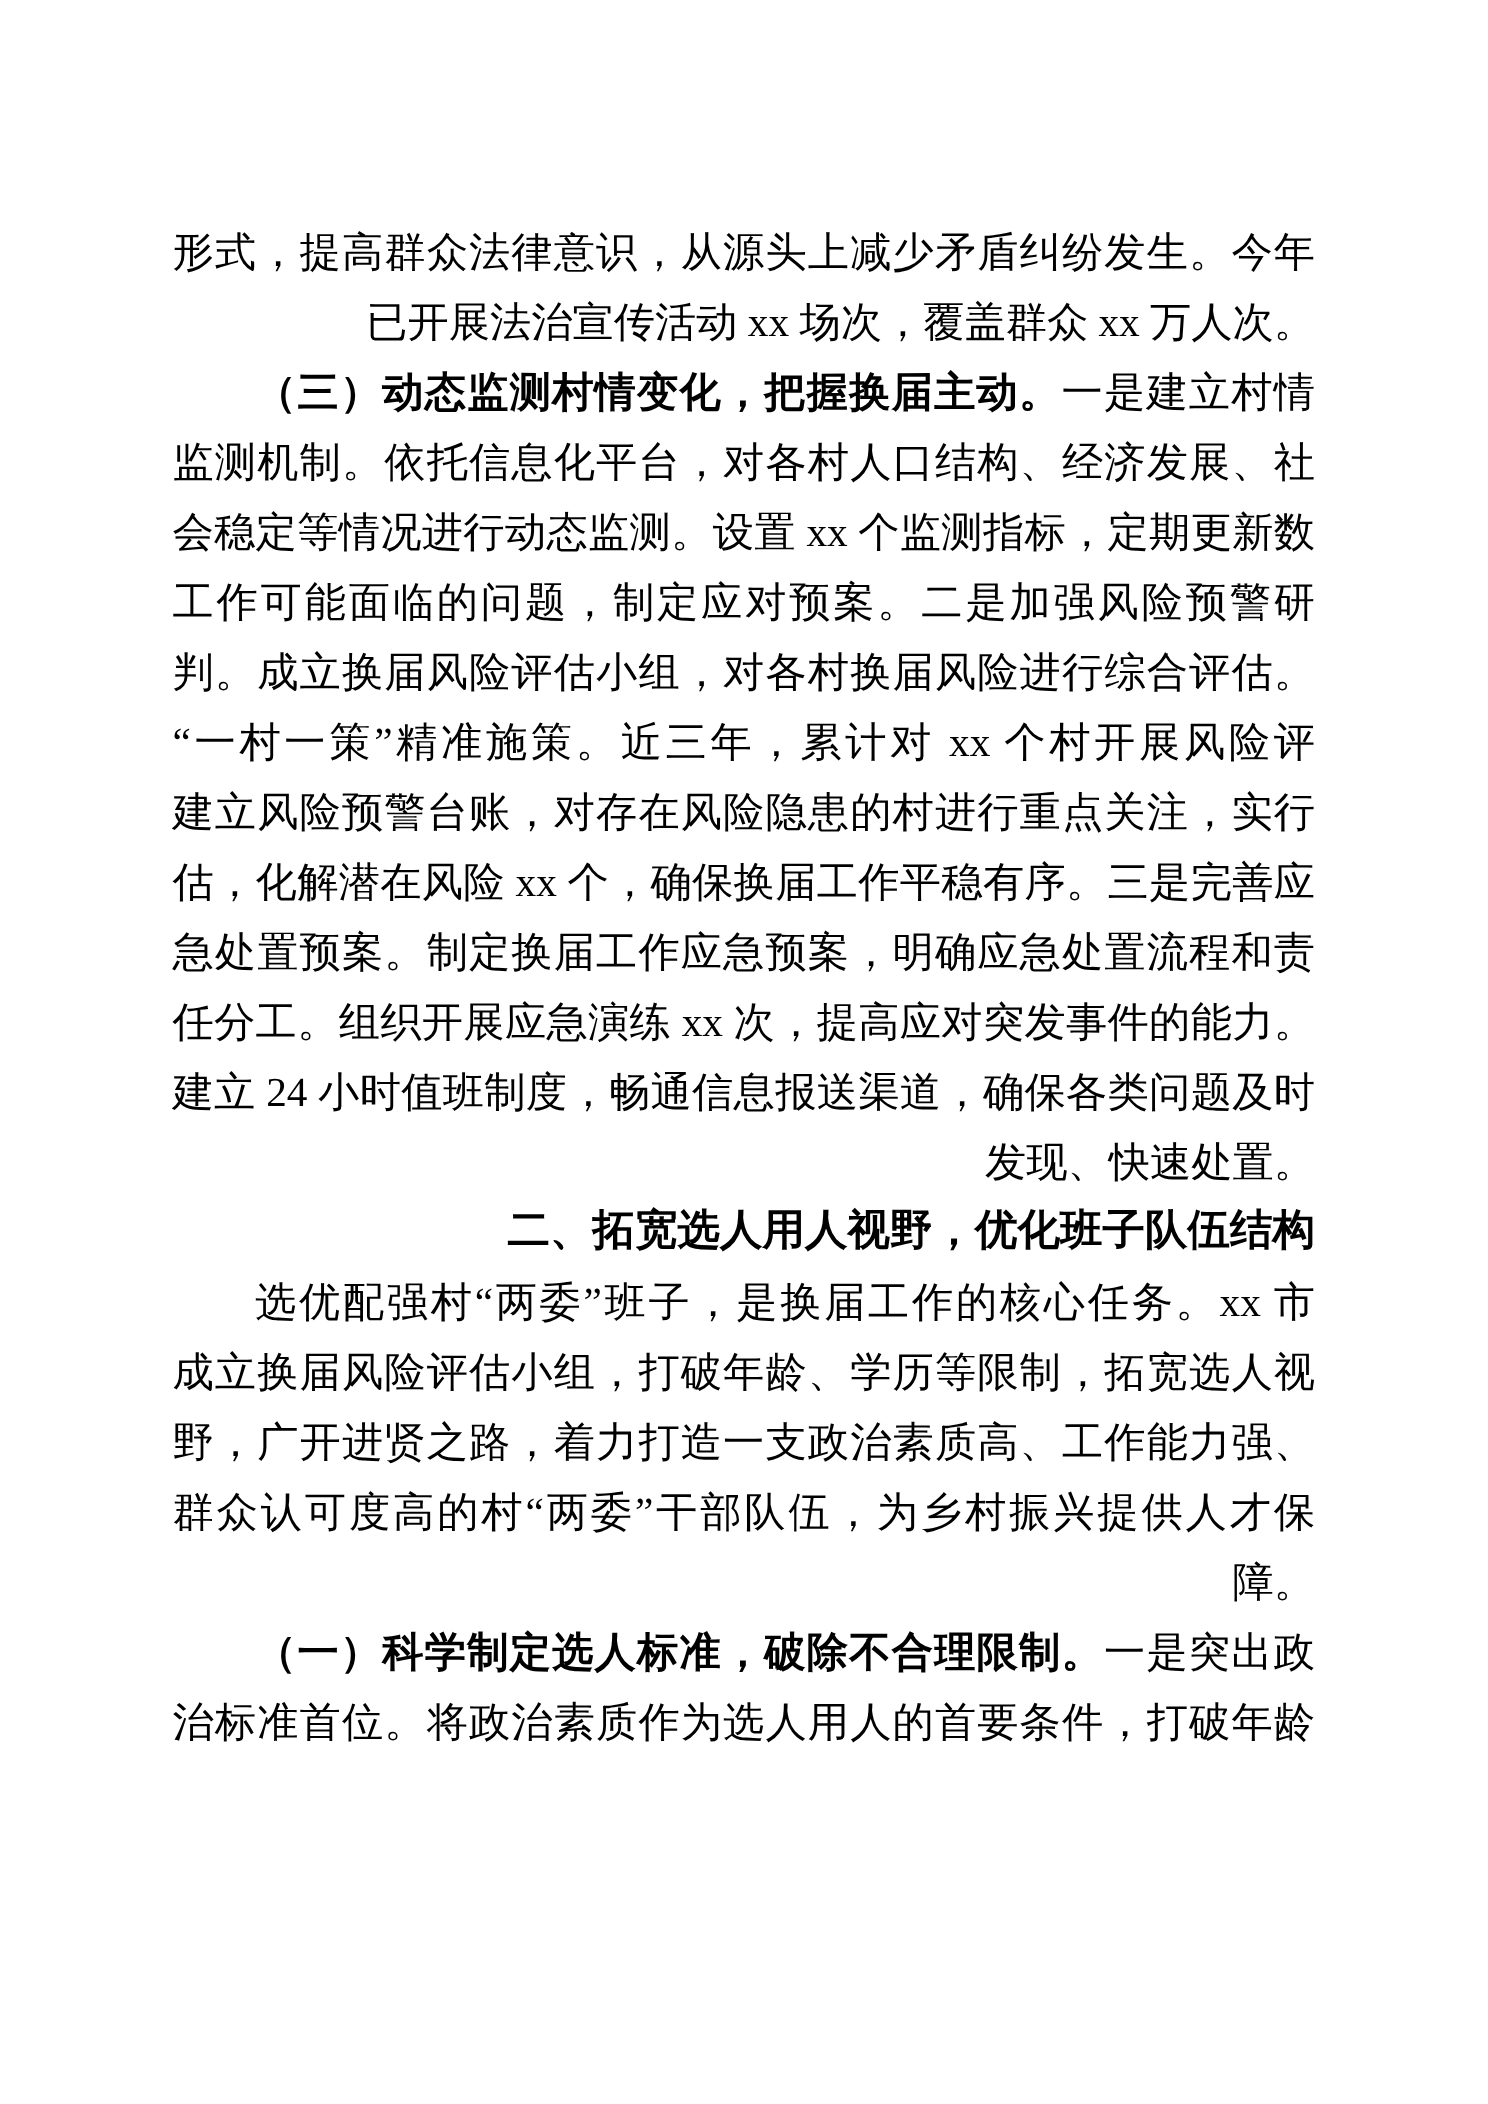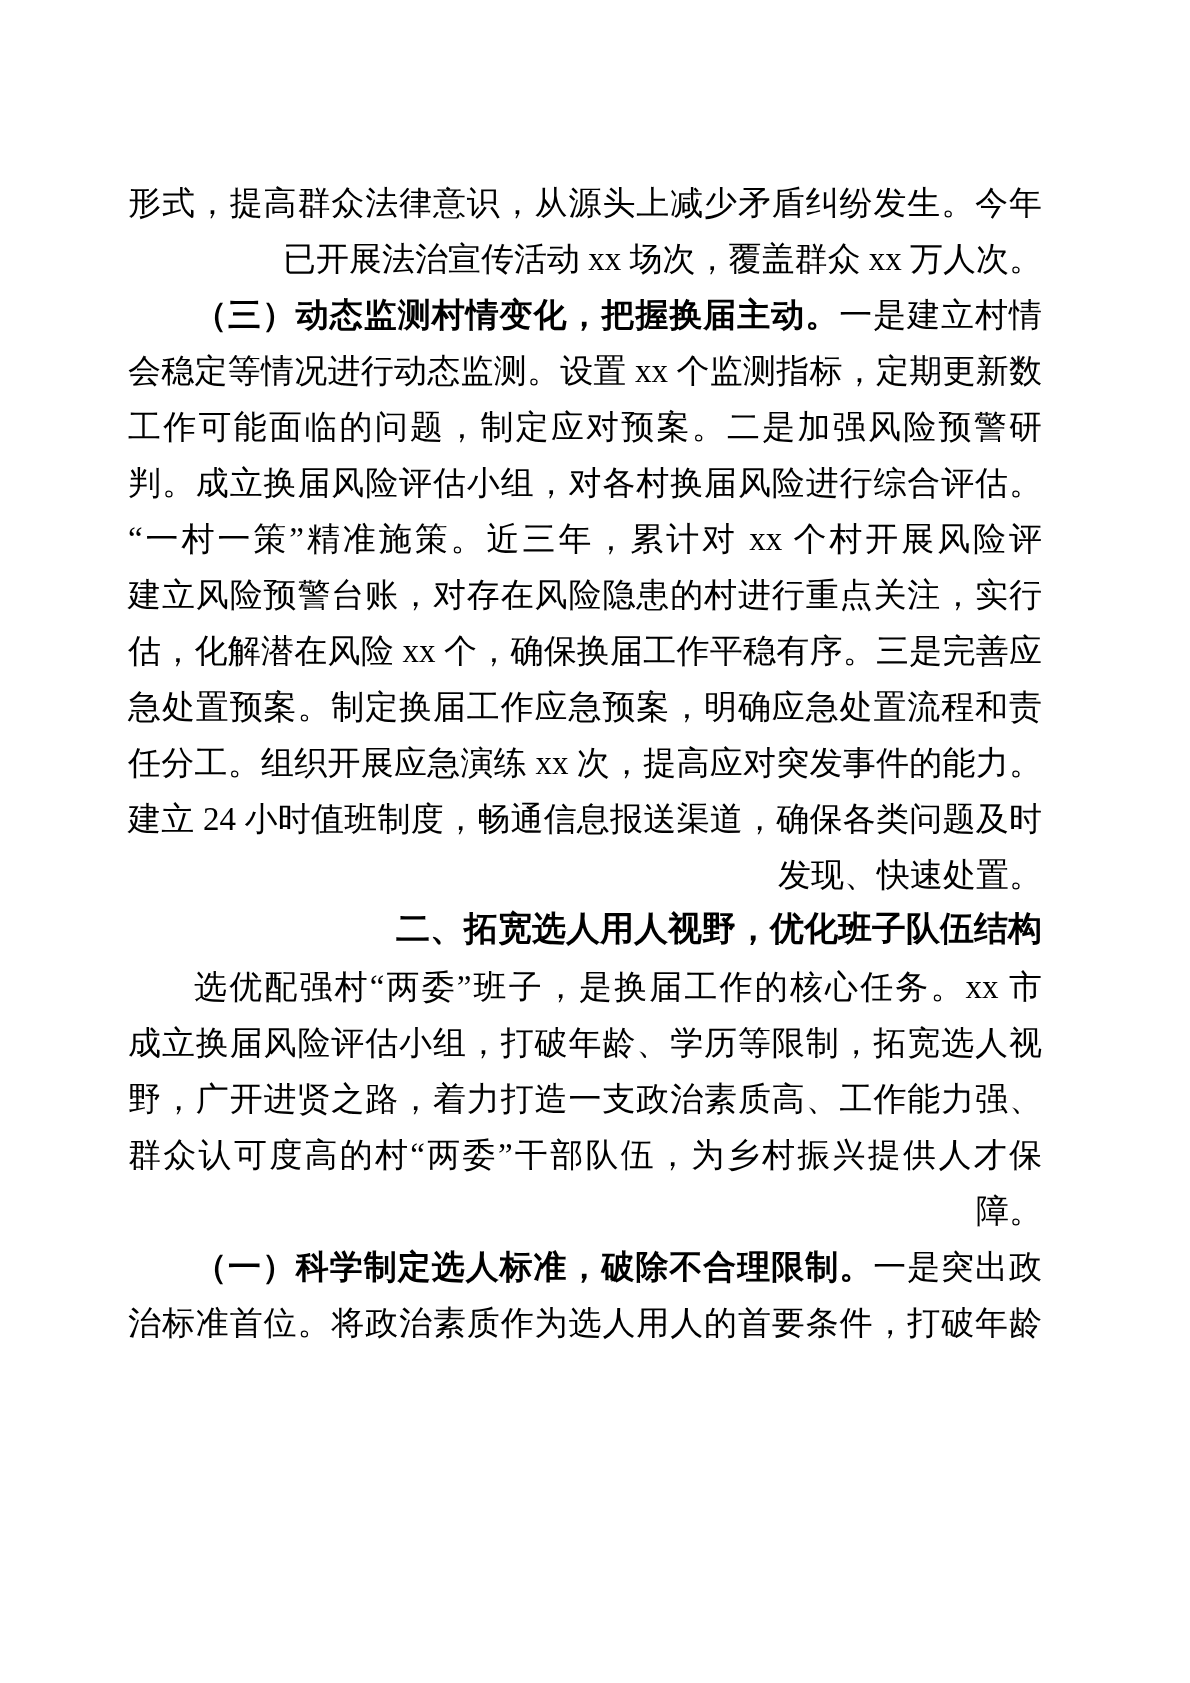--- a/index.html
+++ b/index.html
@@ -9,21 +9,21 @@
   }
   .page {
     position: relative;
     width: 1190px;
     height: 1683px;
     background: #ffffff;
     overflow: hidden;
   }
   .text-block {
     position: absolute;
-    left: 128px;
+    left: 138px;
     top: 175px;
     width: 914px;
   }
   .line {
     height: 56px;
     line-height: 56px;
     font-size: 33px;
     color: #000000;
     font-family: "Liberation Serif", "DejaVu Serif", serif;
     font-weight: 400;
@@ -50,20 +50,21 @@
 
 <div class="page">
   <div class="text-block">
 
     <div class="line justify"><span class="seg-body">形式，提高群众法律意识，从源头上减少矛盾纠纷发生。今年</span></div>
 
     <div class="line"><span class="seg-body">已开展法治宣传活动 xx 场次，覆盖群众 xx 万人次。</span></div>
 
     <div class="line indent justify"><span class="seg-lead">（三）动态监测村情变化，把握换届主动。</span><span class="seg-body">一是建立村情</span></div>
 
+    <div class="line justify"><span class="seg-body">监测机制。依托信息化平台，对各村人口结构、经济发展、社</span></div>
 
     <div class="line justify"><span class="seg-body">会稳定等情况进行动态监测。设置 xx 个监测指标，定期更新数</span></div>
 
 
     <div class="line justify"><span class="seg-body">工作可能面临的问题，制定应对预案。二是加强风险预警研</span></div>
 
     <div class="line justify"><span class="seg-body">判。成立换届风险评估小组，对各村换届风险进行综合评估。</span></div>
 
     <div class="line justify"><span class="seg-body">“一村一策”精准施策。近三年，累计对 xx 个村开展风险评</span></div>
 

